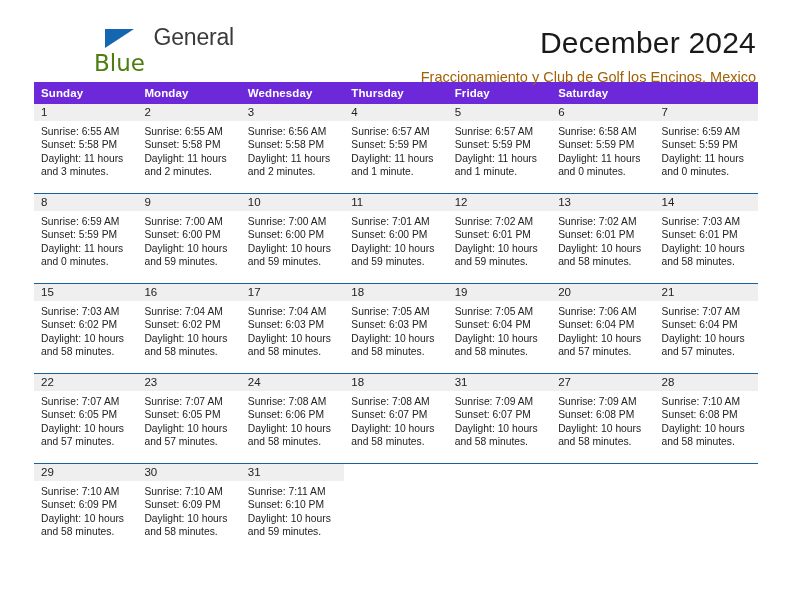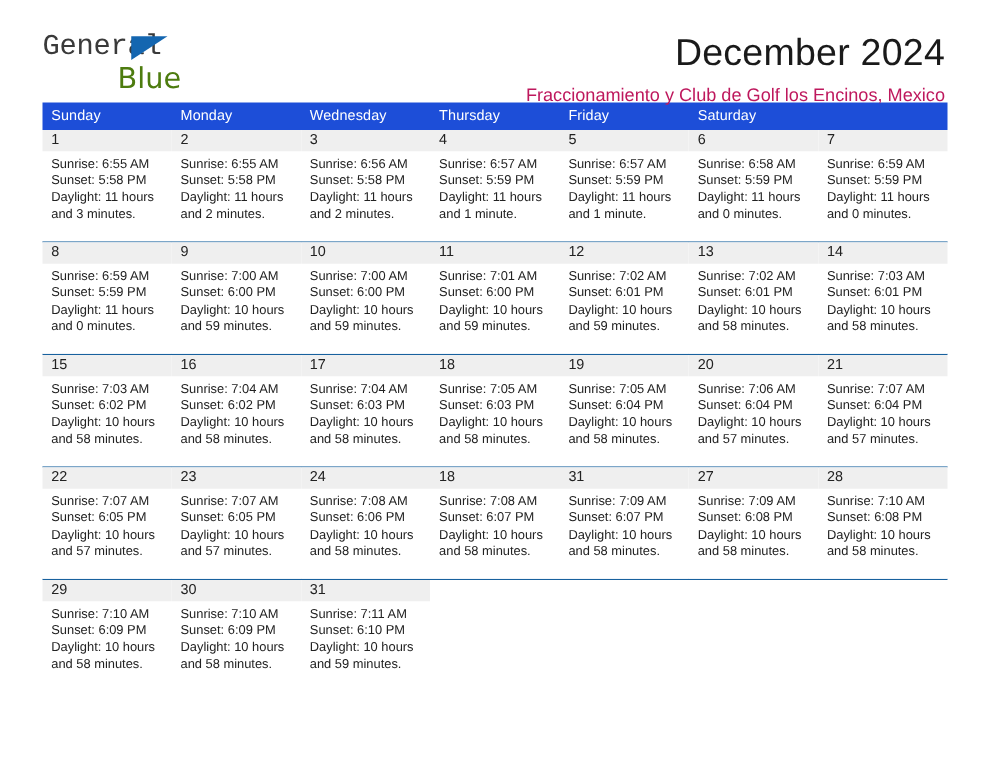--- a/index.html
+++ b/index.html
@@ -36,22 +36,23 @@
     height: 56px;
     line-height: 1;
     user-select: none;
   }
   .logo-row1 {
     position: relative;
     display: block;
     font-size: 23px;
     letter-spacing: -0.2px;
     color: #3a3a3a;
-    font-family: Liberation Mono, monospace;
+    font-family: Liberation Sans, sans-serif;
     font-weight: 400;
+    text-align: right;
   }
   .logo-tri {
     position: absolute;
     left: 71px;
     top: 3px;
     width: 0;
     height: 0;
     border-left: 29px solid #1466b0;
     border-bottom: 19px solid transparent;
   }
@@ -70,33 +71,34 @@
   .cal-title {
     font-size: 30px;
     font-weight: 400;
     color: #1a1a1a;
     line-height: 1.1;
     letter-spacing: 0.2px;
   }
   .cal-subtitle {
     margin-top: 10px;
     font-size: 14.5px;
-    color: #be185d;
+    color: #a16207;
     line-height: 1.2;
   }
 
   
   .calendar {
     margin-top: 10px;
     width: 724px;
   }
   .week-head {
     display: grid;
     grid-template-columns: repeat(7, 1fr);
-    background: #1d4ed8;
+    background: #6d28d9;
+    font-weight: bold;
   }
   .week-head .dow {
     padding: 5px 6px 5px 7px;
     font-size: 11.5px;
     color: #ffffff;
     letter-spacing: 0.1px;
   }
   .week {
     display: grid;
     grid-template-columns: repeat(7, 1fr);

